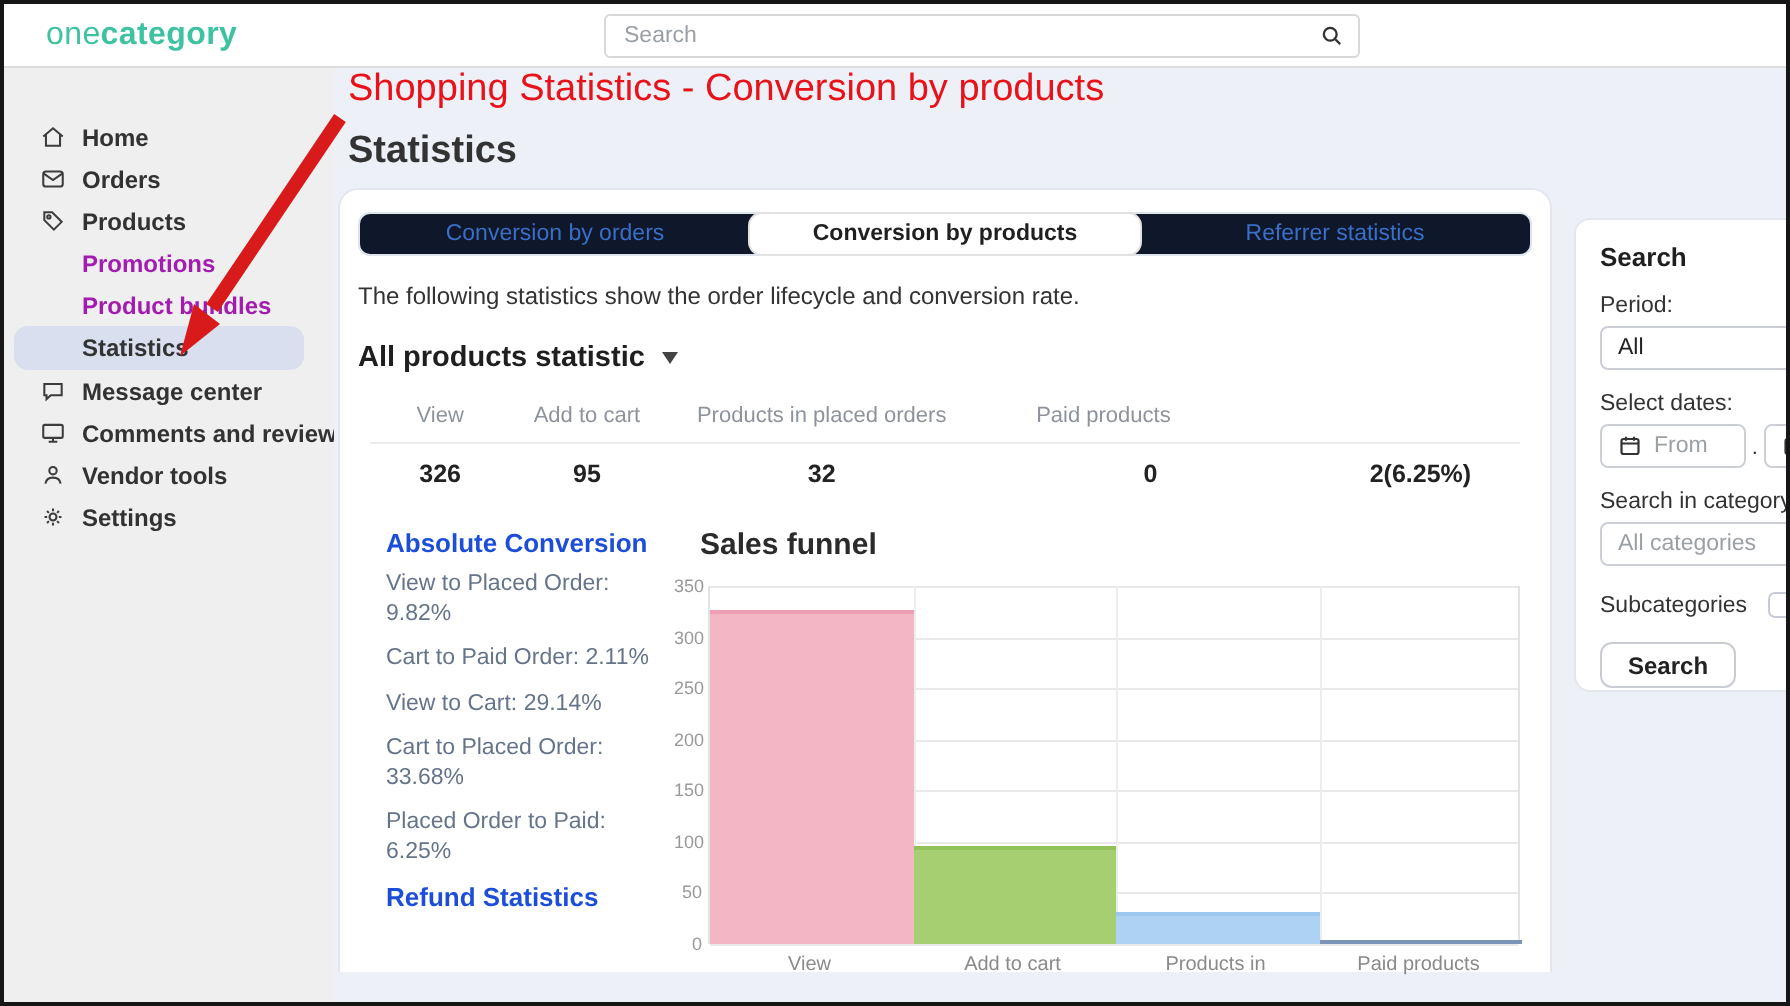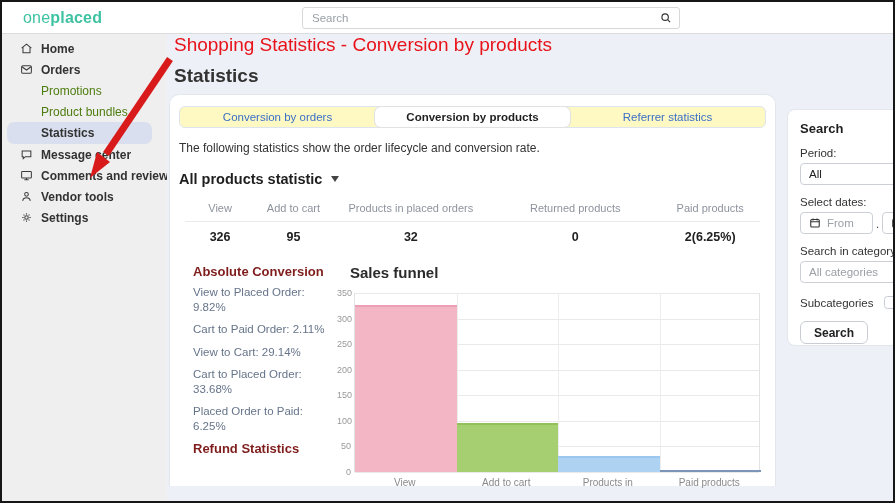--- a/index.html
+++ b/index.html
@@ -12,53 +12,53 @@
   .topbar{height:32px;background:#fff;border-bottom:1px solid #dcdcdc;display:flex;align-items:center;position:relative;}
   .logo{margin-left:21px;font-size:16px;color:#3fc2a2;letter-spacing:.2px;cursor:pointer;}
   .logo .bold{font-weight:700;}
   .searchbar{position:absolute;left:300px;top:5px;width:378px;height:22px;}
   .searchbar input{width:100%;height:100%;border:1px solid #d8d8d8;border-radius:3px;padding:0 30px 0 9px;font-size:11.5px;color:#333;font-family:inherit;outline:none;background:#fff;}
   .searchbar input::placeholder{color:#9aa0a6;}
   .searchbar .sicon{position:absolute;right:7px;top:4px;width:14px;height:14px;color:#333;}
   .sicon svg,.icon svg,.cal svg{display:block;width:100%;height:100%;}
   
   .layout{display:flex;height:467px;}
-  .sidebar{width:165px;background:#efefef;padding-top:4px;flex-shrink:0;}
+  .sidebar{width:165px;background:#efefef;padding-top:24px;flex-shrink:0;}
   .s-item{height:21px;display:flex;align-items:center;padding-left:18px;cursor:pointer;}
   .s-item .icon{width:13px;height:13px;margin-right:8px;color:#3c3c3c;flex-shrink:0;}
   .s-item .lbl{font-size:12px;font-weight:700;color:#323232;white-space:nowrap;}
   .s-item.sub{padding-left:39px;}
-  .s-item.sub .lbl{font-weight:400;color:#4d7c0f;}
+  .s-item.sub .lbl{font-weight:700;color:#a21caf;}
   .s-item.active{background:#d9dfee;border-radius:7px;margin:0 15px 0 5px;padding-left:34px;height:22px;}
   .s-item.active .lbl{font-weight:700;color:#333;}
   
   .main{flex:1;background:#edf1f7;position:relative;padding:0 0 0 2px;}
   .annotation{margin-left:5px;font-size:19px;color:#e8131a;line-height:22px;white-space:nowrap;}
   .page-title{margin:9px 0 0 5px;font-size:19px;font-weight:700;color:#333;line-height:22px;}
   .card{margin-top:7px;width:607px;height:392px;background:#fff;border:1px solid #e3e7ec;border-bottom:none;border-radius:10px 10px 0 0;padding:11px 9px 0;}
   
-  .tabs{height:22px;background:#fef9c3;border:1px solid #dde4ed;border-radius:6px;display:flex;}
+  .tabs{height:22px;background:#0f172a;border:1px solid #dde4ed;border-radius:6px;display:flex;}
   .tab{flex:1;text-align:center;font-size:11.5px;color:#3a6fc7;line-height:20px;cursor:pointer;}
   .tab.active{background:#fff;color:#1f1f1f;font-weight:700;border-radius:6px;box-shadow:0 0 0 1px #e2e2e2;line-height:20px;}
   .desc{margin-top:13px;font-size:12px;color:#333;}
   .section-row{margin-top:16px;display:flex;align-items:center;gap:9px;cursor:pointer;width:max-content;}
   .section-row h3{font-size:14.5px;font-weight:700;color:#1f1f1f;}
   .caret{width:0;height:0;border-left:4.5px solid transparent;border-right:4.5px solid transparent;border-top:6px solid #444;}
   
   .stats-table{margin-top:15px;}
   .trow{display:flex;}
   .tc{text-align:center;}
   .th{font-size:11px;color:#8d939d;}
   .td{font-size:12.5px;font-weight:700;color:#222;text-align:center;}
   .tdivider{border-top:1px solid #e9ebee;margin:7px 6px 0;}
   .tvals{margin-top:8px;}
   
   .lower{display:flex;margin:20px 0 0 14px;}
   .conv{width:144px;flex-shrink:0;}
-  .conv h4{font-size:13px;font-weight:700;color:#7f1d1d;margin:5px 0 6px;}
+  .conv h4{font-size:13px;font-weight:700;color:#1d4ed8;margin:5px 0 6px;}
   .conv h4:first-child{margin-top:0;}
   .conv p{font-size:11.5px;color:#66748a;margin:0 0 7px;line-height:1.32;}
   .chartcol{flex:1;}
   .chart-title{font-size:15px;font-weight:700;color:#2b2b2b;margin:0 0 0 13px;}
   .chart{position:relative;height:206px;}
   .plot{position:absolute;left:17px;top:12px;width:406px;height:179px;border-left:1px solid #e3e3e3;border-right:1px solid #e3e3e3;}
   .gridline{position:absolute;left:0;width:100%;height:0;border-top:1px solid #e9e9e9;}
   .vsep{position:absolute;top:0;width:1px;height:100%;background:#ededed;}
   .bar{position:absolute;bottom:0;}
   .ylab{position:absolute;left:0;width:14px;text-align:right;font-size:9px;color:#999;line-height:10px;}
@@ -79,21 +79,21 @@
   .checkbox{width:13px;height:13px;border:1.5px solid #c6cbd6;border-radius:3.5px;background:#fff;cursor:pointer;}
   .btn{margin-top:12px;height:23px;padding:0 13px;background:#fff;border:1px solid #c9cdd3;border-radius:6px;font-size:12px;font-weight:700;color:#222;font-family:inherit;cursor:pointer;}
   .arrow-svg{position:absolute;left:0;top:0;pointer-events:none;z-index:50;}
 </style>
 </head>
 <body>
 
 <div class="screen">
 
   <div class="topbar">
-    <div class="logo"><span>one</span><span class="bold">placed</span></div>
+    <div class="logo"><span>one</span><span class="bold">category</span></div>
     <div class="searchbar">
       <input type="text" placeholder="Search" style="">
       <span class="sicon">
         <svg viewBox="0 0 24 24" fill="none" stroke="currentColor" stroke-width="2">
             <circle cx="10.5" cy="10.5" r="5.5"></circle>
             <path d="M14.8 14.8 19 19"></path>
           </svg>
       </span>
     </div>
   </div>
@@ -112,20 +112,29 @@
         </div>
         <div class="s-item">
           <span class="icon">
             <svg viewBox="0 0 24 24" fill="none" stroke="currentColor" stroke-width="1.9">
               <rect x="3" y="5" width="18" height="14" rx="2.5"></rect>
               <path d="M3.5 7 12 13l8.5-6"></path>
             </svg>
           </span>
           <span class="lbl">Orders</span>
         </div>
+        <div class="s-item">
+          <span class="icon">
+            <svg viewBox="0 0 24 24" fill="none" stroke="currentColor" stroke-width="1.9">
+              <path d="M4 4h7.2L20 12.8 12.8 20 4 11.2z"></path>
+              <circle cx="8.2" cy="8.2" r="1.5"></circle>
+            </svg>
+          </span>
+          <span class="lbl">Products</span>
+        </div>
         <div class="s-item sub">
           <span class="lbl">Promotions</span>
         </div>
         <div class="s-item sub">
           <span class="lbl">Product bundles</span>
         </div>
         <div class="s-item sub active">
           <span class="lbl">Statistics</span>
         </div>
         <div class="s-item">
@@ -179,21 +188,20 @@
         <div class="section-row">
           <h3>All products statistic</h3>
           <span class="caret"></span>
         </div>
 
         <div class="stats-table" id="stats-table">
             <div class="trow">
               <div class="tc th" style="width: 14%;">View</div>
               <div class="tc th" style="width: 11%;">Add to cart</div>
               <div class="tc th" style="width: 29%;">Products in placed orders</div>
-              <div class="tc th" style="width: 27%;">Returned products</div>
               <div class="tc th" style="width: 19%;">Paid products</div>
             </div>
             <div class="tdivider"></div>
             <div class="trow tvals">
               <div class="tc td" style="width: 14%;">326</div>
               <div class="tc td" style="width: 11%;">95</div>
               <div class="tc td" style="width: 29%;">32</div>
               <div class="tc td" style="width: 27%;">0</div>
               <div class="tc td" style="width: 19%;">2(6.25%)</div>
             </div>

